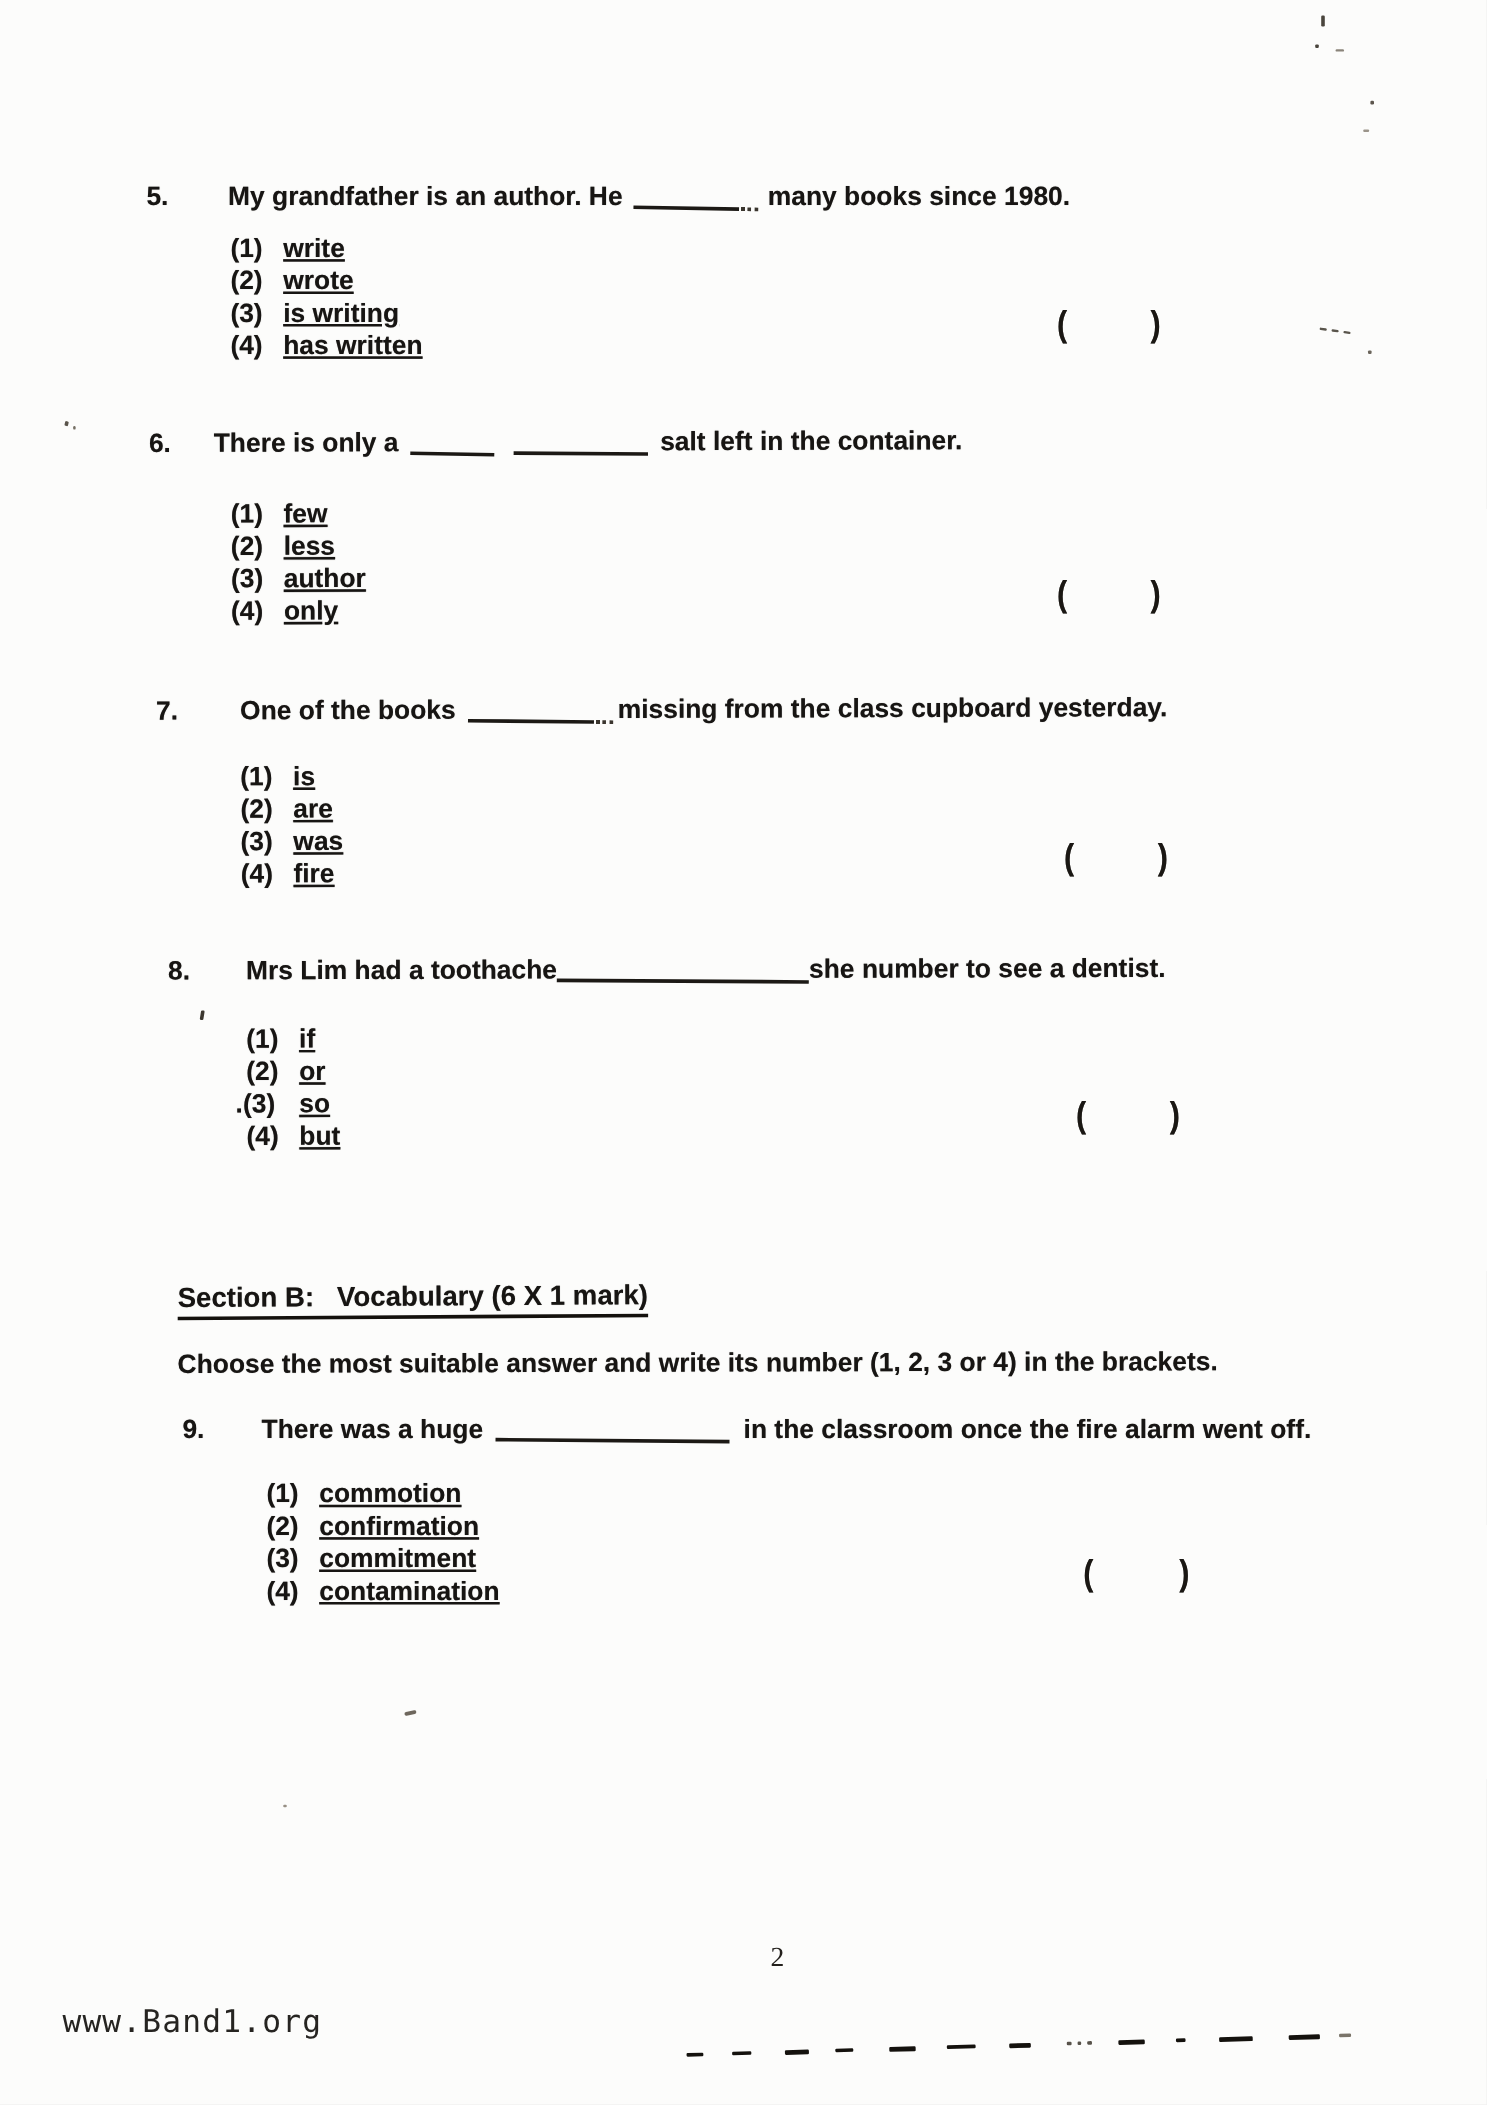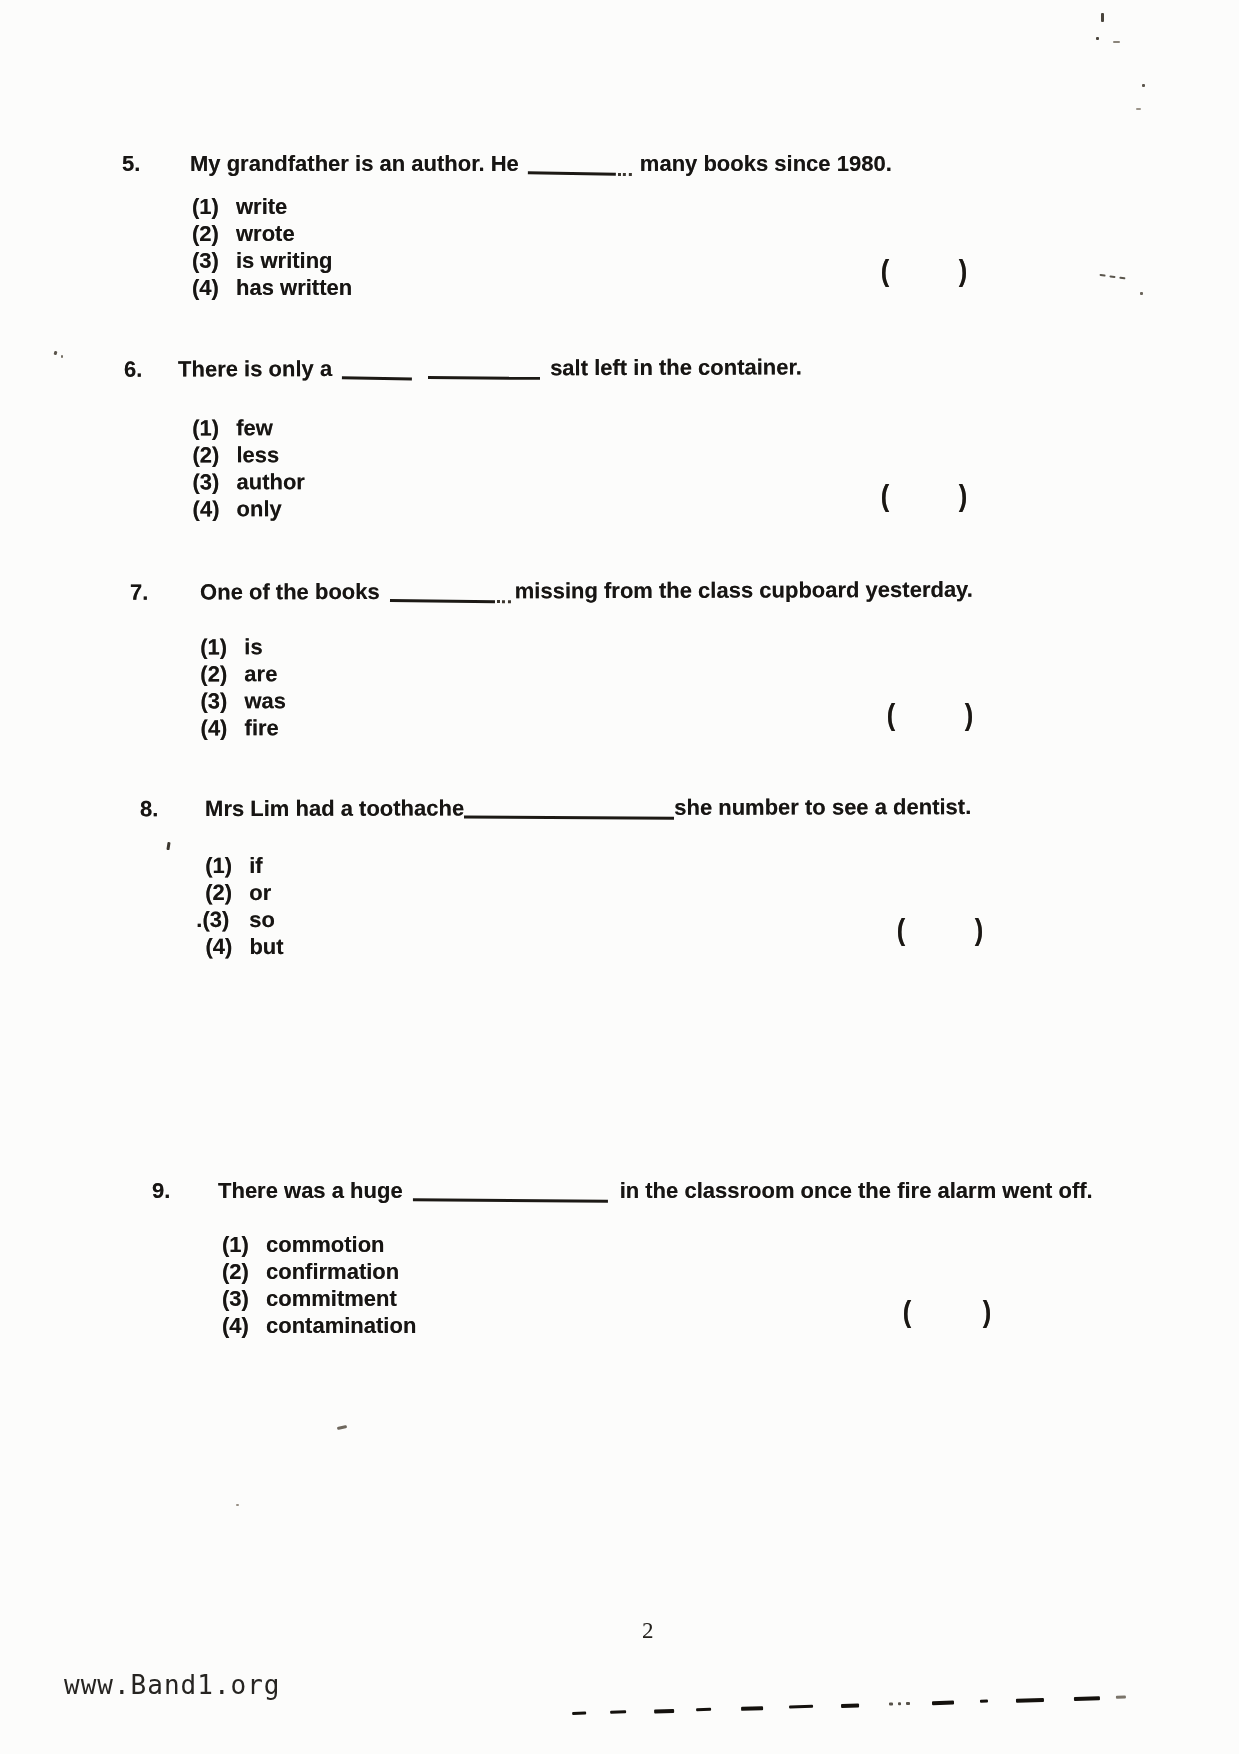--- a/index.html
+++ b/index.html
@@ -26,21 +26,21 @@
     height:15px;
     vertical-align:-4px;
   }
   .blank.dotted-tail{position:relative;}
   .blank.dotted-tail::after{
     content:"";
     position:absolute;right:-16px;bottom:-3px;
     width:14px;border-bottom:3px dotted #3a352e;
   }
   .opts{position:absolute;list-style:none;margin:0;padding:0;}
-  .opt{font-size:22px;line-height:27px;white-space:nowrap;}
+  .opt{font-size:22px;line-height:27px;white-space:nowrap;text-decoration:underline;}
   .opt-label{display:inline-block;min-width:44px;}
   .bracket{
     position:absolute;
     font-size:30px;font-weight:700;color:#1a1713;
     text-shadow:0 0 0.6px rgba(25,22,18,0.6);
     transform:scaleX(0.85);
   }
   .sectionB{position:absolute;left:148px;}
   .sectionB .heading{
     display:inline-block;
@@ -58,21 +58,20 @@
   .page-number{
     position:absolute;left:642px;top:1618px;
     font-family:"Liberation Serif", serif;
     font-size:23px;color:#23201c;
   }
   .watermark{
     position:absolute;left:52px;top:1670px;
     font-family:"DejaVu Sans Mono", monospace;
     font-size:26px;font-weight:400;color:#262421;
     letter-spacing:1px;
-    margin-left:12px;
   }
   
   .speck{position:absolute;background:#4a453d;border-radius:1px;}
   .dash-line{
     position:absolute;left:572px;top:1694px;width:668px;
     transform:rotate(-1.7deg);
     white-space:nowrap;
   }
   .dash-line i{
     display:inline-block;height:3px;background:#14110d;border-radius:1px;
@@ -131,20 +130,24 @@
     <ol class="opts" style="left:205px;top:57px;">
       <li class="t opt"><span class="opt-label">(1)</span><span>if</span></li>
       <li class="t opt"><span class="opt-label">(2)</span><span>or</span></li>
       <li class="t opt" style="margin-left:-9px;"><span class="opt-label" style="min-width:53px;">.(3)</span><span>so</span></li>
       <li class="t opt"><span class="opt-label">(4)</span><span>but</span></li>
     </ol>
   </section>
   <span class="bracket" style="left:896px;top:913px;">(</span>
   <span class="bracket" style="left:974px;top:913px;">)</span>
 
+  <div class="sectionB" style="top:1066px;">
+    <span class="t heading">Section B:   Vocabulary (6 X 1 mark)</span>
+    <span class="t instruction">Choose the most suitable answer and write its number (1, 2, 3 or 4) in the brackets.</span>
+  </div>
 
   <section class="question" style="top:1177px;">
     <span class="t q-num" style="left:152px;">9.</span>
     <span class="t q-sentence" style="left:218px;text-align:right;"><span>There was a huge</span><span class="blank" style="width:195px;margin:0 12px 0 10px;transform:rotate(0.5deg);"></span><span>in the classroom once the fire alarm went off.</span></span>
     <ol class="opts" style="left:222px;top:54px;line-height:28px;">
       <li class="t opt"><span class="opt-label">(1)</span><span>commotion</span></li>
       <li class="t opt"><span class="opt-label">(2)</span><span>confirmation</span></li>
       <li class="t opt"><span class="opt-label">(3)</span><span>commitment</span></li>
       <li class="t opt"><span class="opt-label">(4)</span><span>contamination</span></li>
     </ol>

